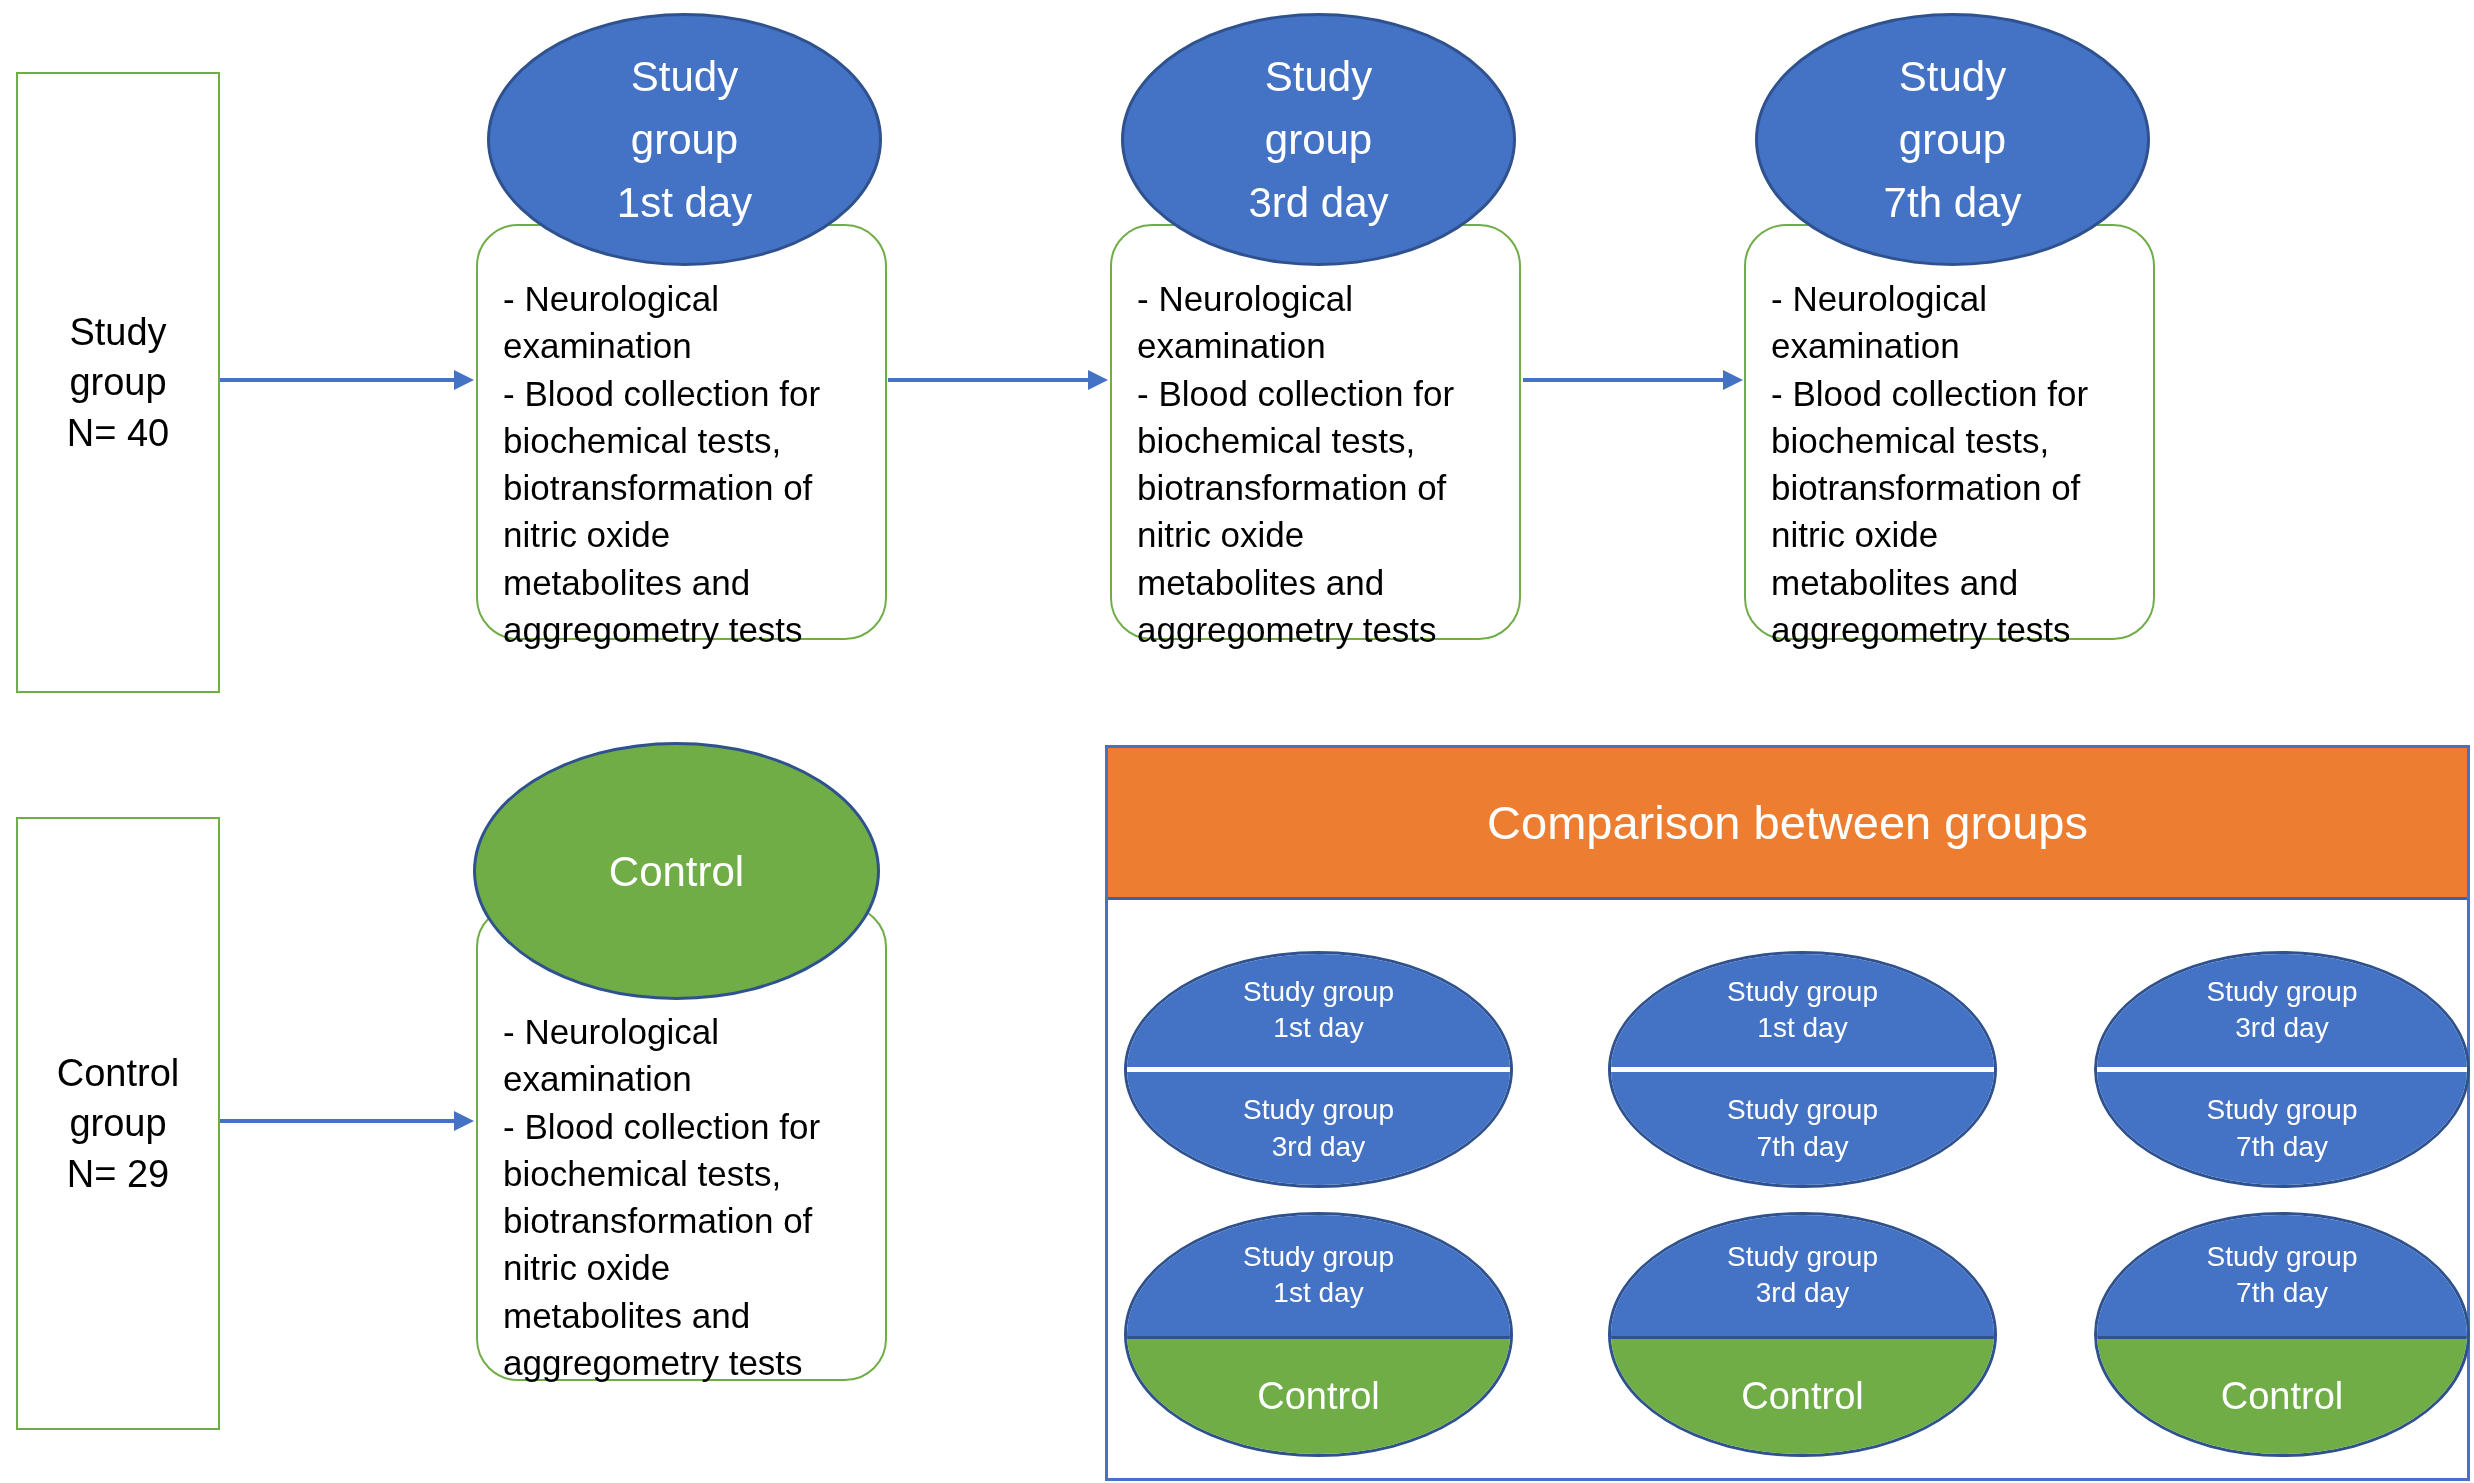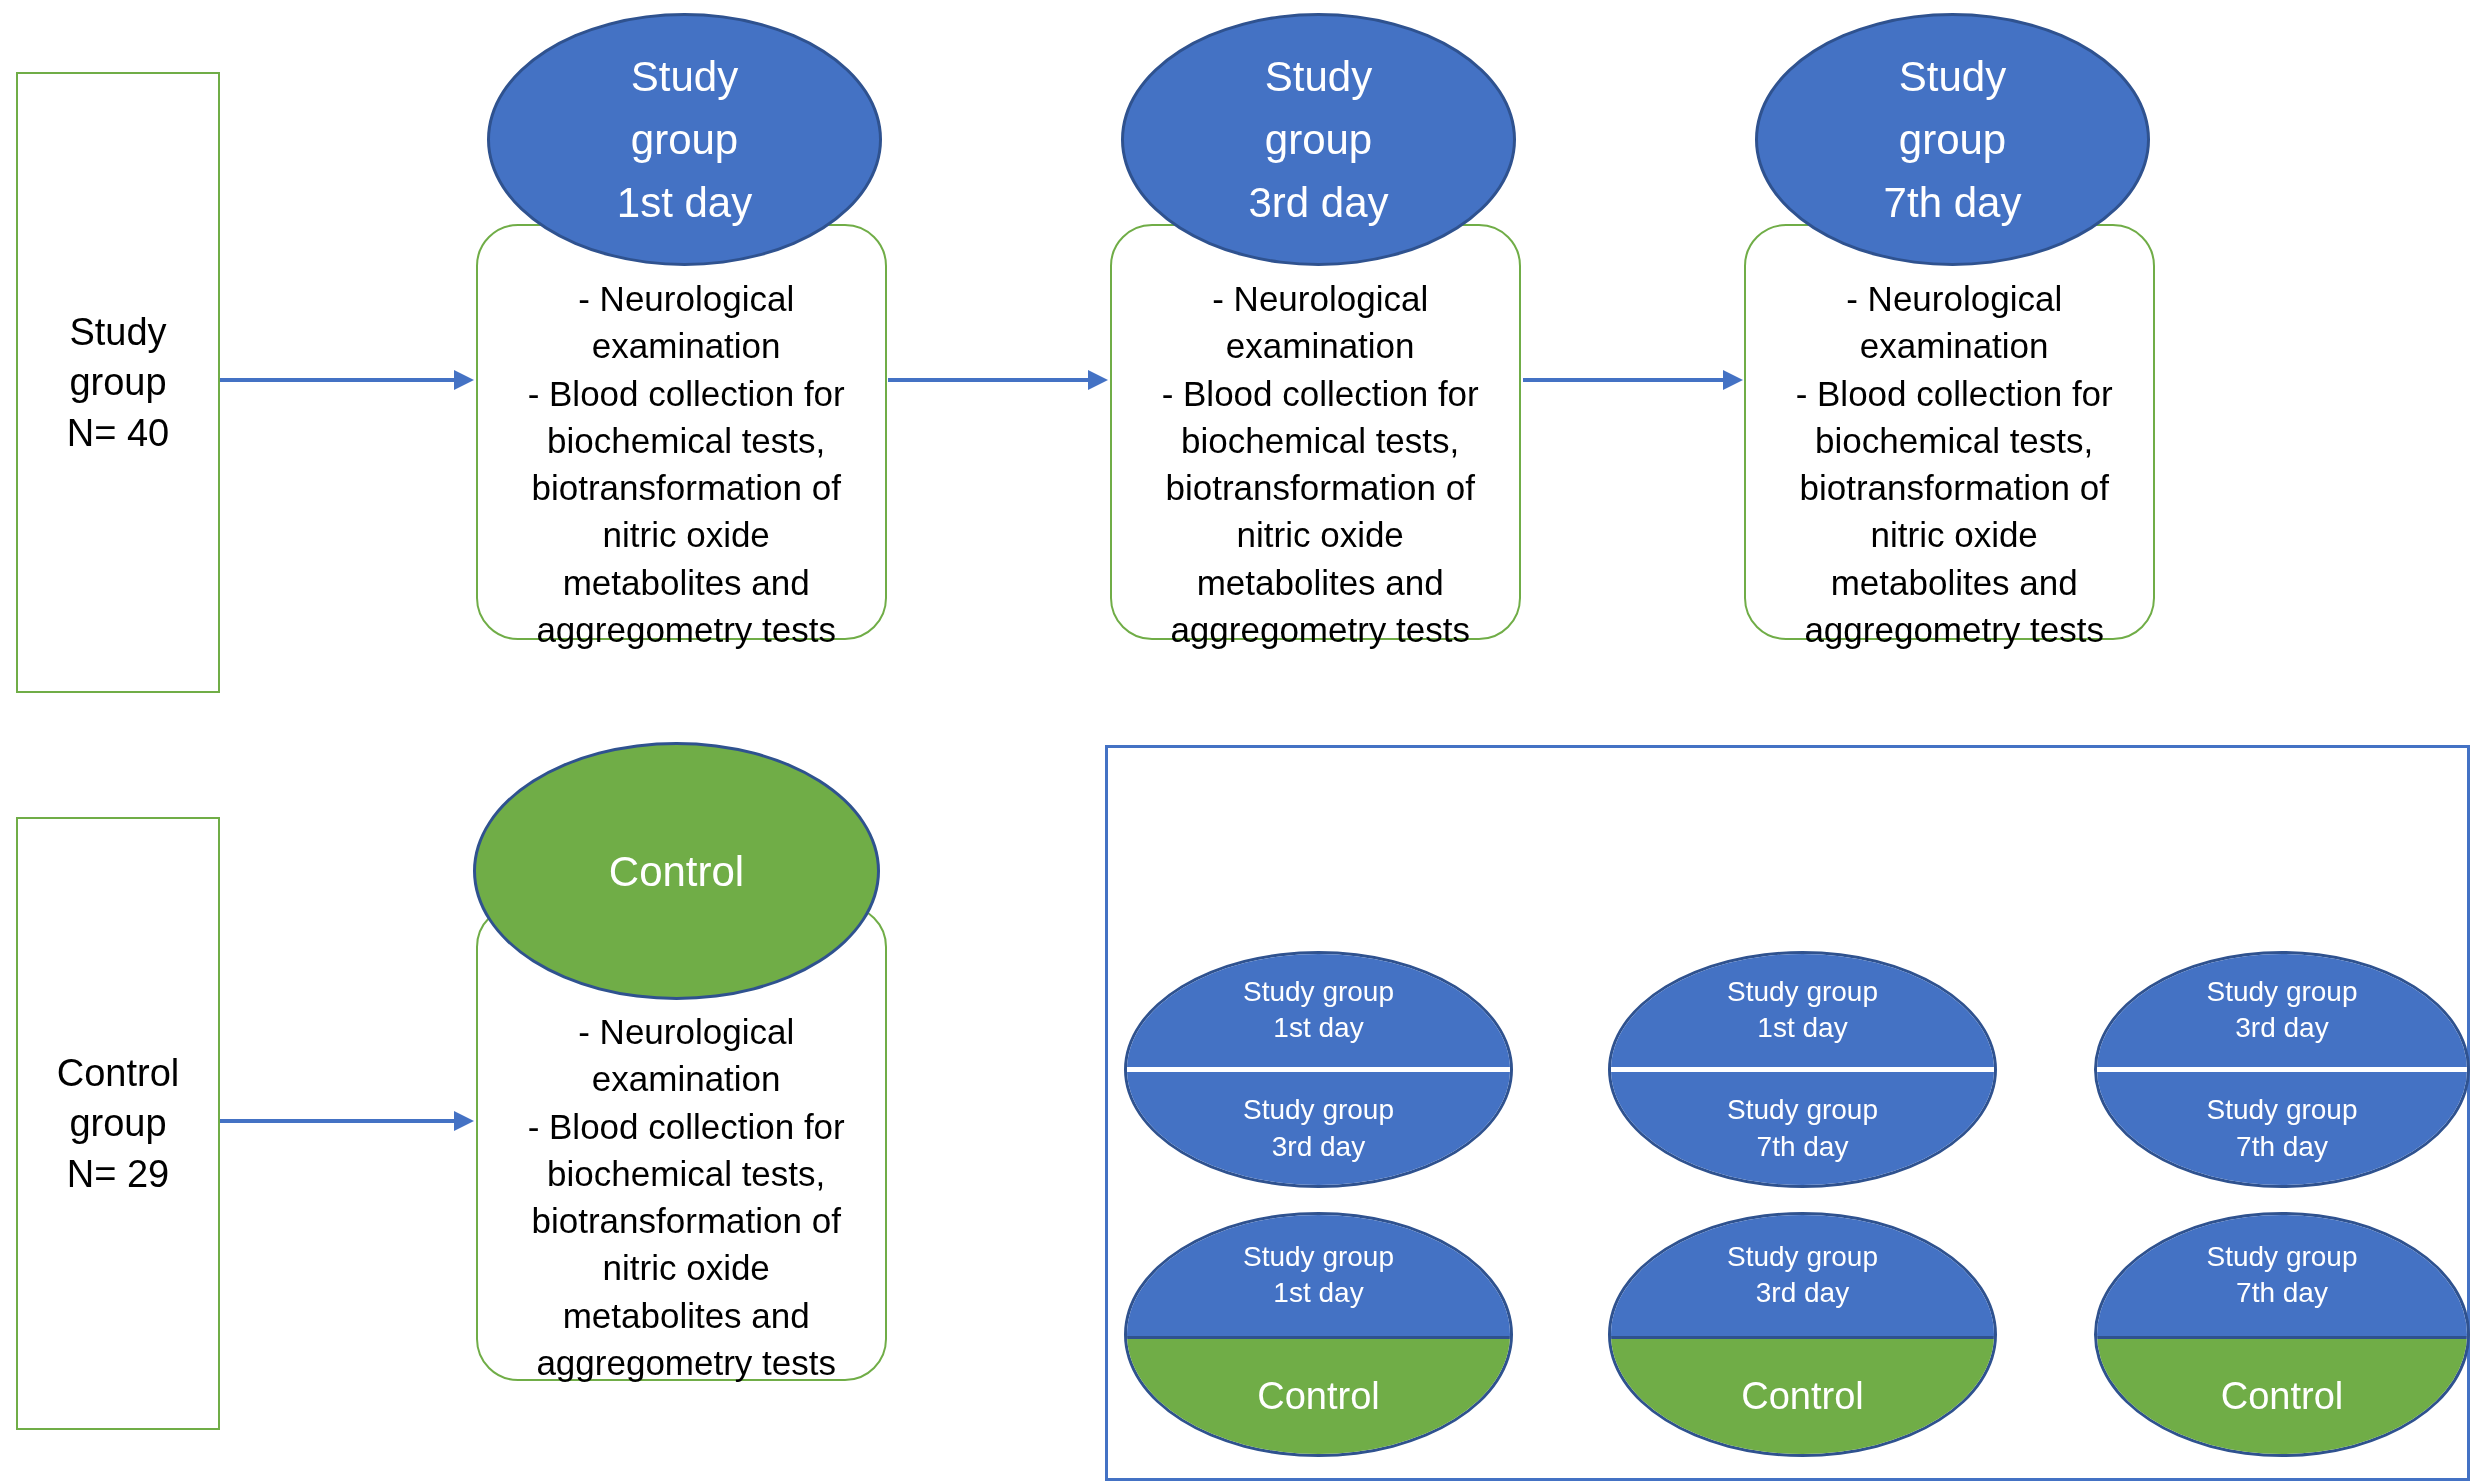--- a/index.html
+++ b/index.html
@@ -1,20 +1,20 @@
 <!DOCTYPE html>
 <html style="--blue: #4472C4; --blue_dark: #2F528F; --green: #70AD47; --orange: #ED7D31;font-size:9.6px"><head>
 <meta charset="utf-8">
 <style>
   html,body{margin:0;padding:0;background:#fff;}
   .canvas{
     position:relative;width:2475px;height:1483px;background:#ffffff;
     font-family:"Liberation Sans",sans-serif;color:#000;overflow:hidden;
   }
-  .ml{white-space:pre-line;text-align:center;}
+  .ml{white-space:pre-line;}
   
   .gbox{
     position:absolute;border:2.4px solid var(--green,#70AD47);background:#fff;
     display:flex;align-items:center;justify-content:center;text-align:center;
     font-size:38px;line-height:1.32;z-index:1;
   }
   
   .ellipse{
     position:absolute;background:var(--blue,#4472C4);
     border:3px solid var(--blue_dark,#2F528F);border-radius:50%;
@@ -131,20 +131,21 @@
 biochemical tests,
 biotransformation of
 nitric oxide
 metabolites and
 aggregometry tests</div>
   </div>
   <div class="ellipse green" style="left:473px;top:742px;width:401px;height:252px;">Control</div>
 
   <div class="panel" style="left:1105px;top:745px;width:1365px;height:736px;">
 
+    <div class="panel-header">Comparison between groups</div>
 
     <div class="split" style="left:16px;top:203px;width:389px;height:237px;">
       <div class="half top ml">Study group
 1st day</div>
       <div class="div-white"></div>
       <div class="half bot ml">Study group
 3rd day</div>
     </div>
 
     <div class="split" style="left:500px;top:203px;width:389px;height:237px;">

